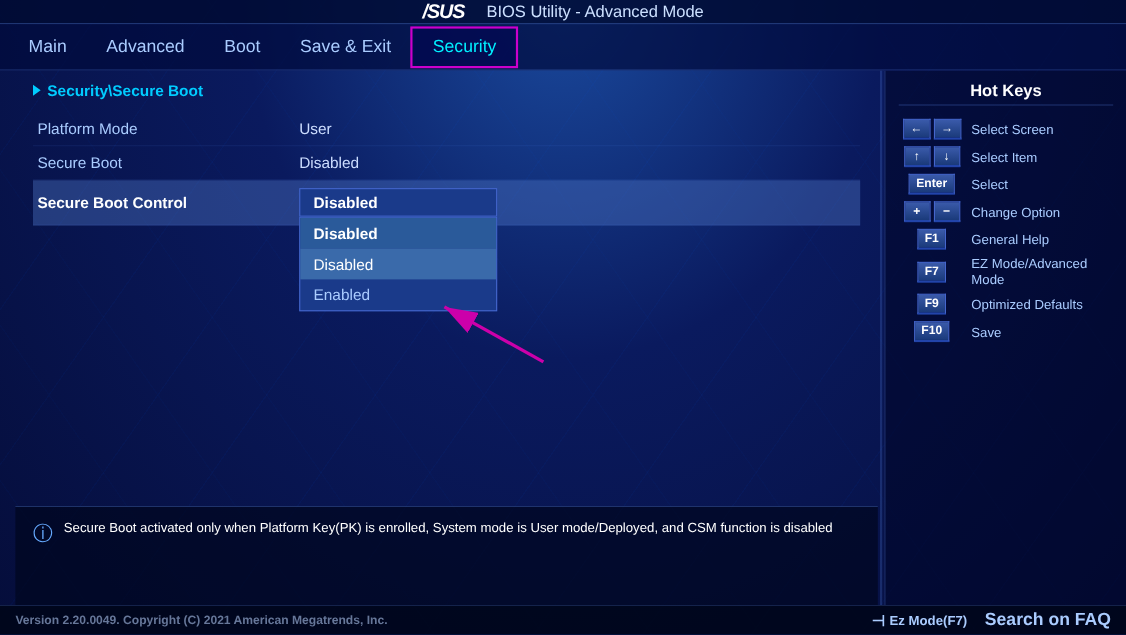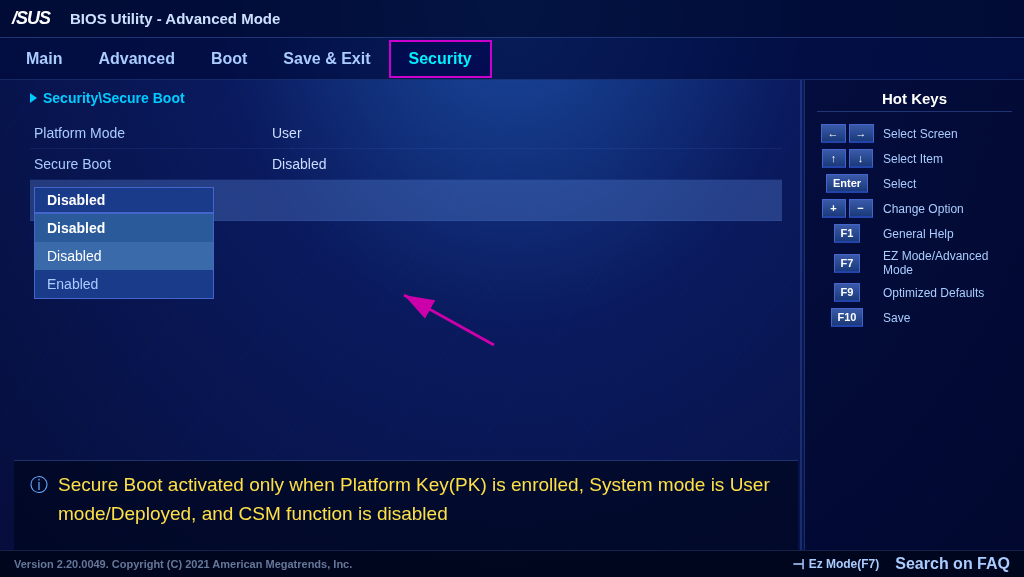--- a/index.html
+++ b/index.html
@@ -59,55 +59,56 @@
       flex-direction: column;
     }
 
     
     .header-bar {
       display: flex;
       align-items: center;
       background: rgba(0,10,50,0.85);
       padding: 6px 12px;
       border-bottom: 1px solid rgba(100,150,255,0.3);
-      height: 38px;
+      height: 22px;
+      justify-content: center;
     }
 
     .asus-logo {
       color: #fff;
       font-size: 18px;
       font-weight: 900;
       font-style: italic;
       letter-spacing: -1px;
       margin-right: 20px;
       font-family: Arial Black, sans-serif;
     }
 
     .bios-title {
       color: #cce0ff;
       font-size: 15px;
-      font-weight: 700;
+      font-weight: 400;
     }
 
     
     .nav-bar {
       display: flex;
       align-items: center;
       background: rgba(0,10,60,0.7);
       padding: 0 8px;
       border-bottom: 1px solid rgba(100,150,255,0.2);
       height: 42px;
     }
 
     .nav-item {
       color: #aaccff;
       font-size: 16px;
       padding: 8px 18px;
       cursor: pointer;
-      font-weight: 700;
+      font-weight: 400;
     }
 
     .nav-item.active {
       color: #00f0ff;
       border: 2px solid #cc00cc;
       background: rgba(0,0,80,0.5);
     }
 
     
     .content-area {
@@ -240,22 +241,22 @@
     }
 
     .info-icon {
       color: #66aaff;
       font-size: 18px;
       margin-top: 2px;
       flex-shrink: 0;
     }
 
     .info-text {
-      color: #fde047;
-      font-size: 19px;
+      color: #ffffff;
+      font-size: 12px;
       line-height: 1.5;
     }
 
     
     .hotkeys-panel {
       width: 220px;
       background: rgba(0,5,40,0.6);
       border-left: 1px solid rgba(100,150,255,0.25);
       padding: 10px 12px;
       display: flex;
@@ -377,20 +378,21 @@
           <div class="setting-label">Platform Mode</div>
           <div class="setting-value">User</div>
         </div>
 
         <div class="setting-row">
           <div class="setting-label">Secure Boot</div>
           <div class="setting-value">Disabled</div>
         </div>
 
         <div class="setting-row active-row">
+          <div class="setting-label">Secure Boot Control</div>
           <div class="dropdown-container">
             <div class="dropdown-selected">Disabled</div>
             <div class="dropdown-menu">
               <div class="dropdown-option selected-opt">Disabled</div>
               <div class="dropdown-option highlighted">Disabled</div>
               <div class="dropdown-option">Enabled</div>
             </div>
           </div>
         </div>
       </div>

